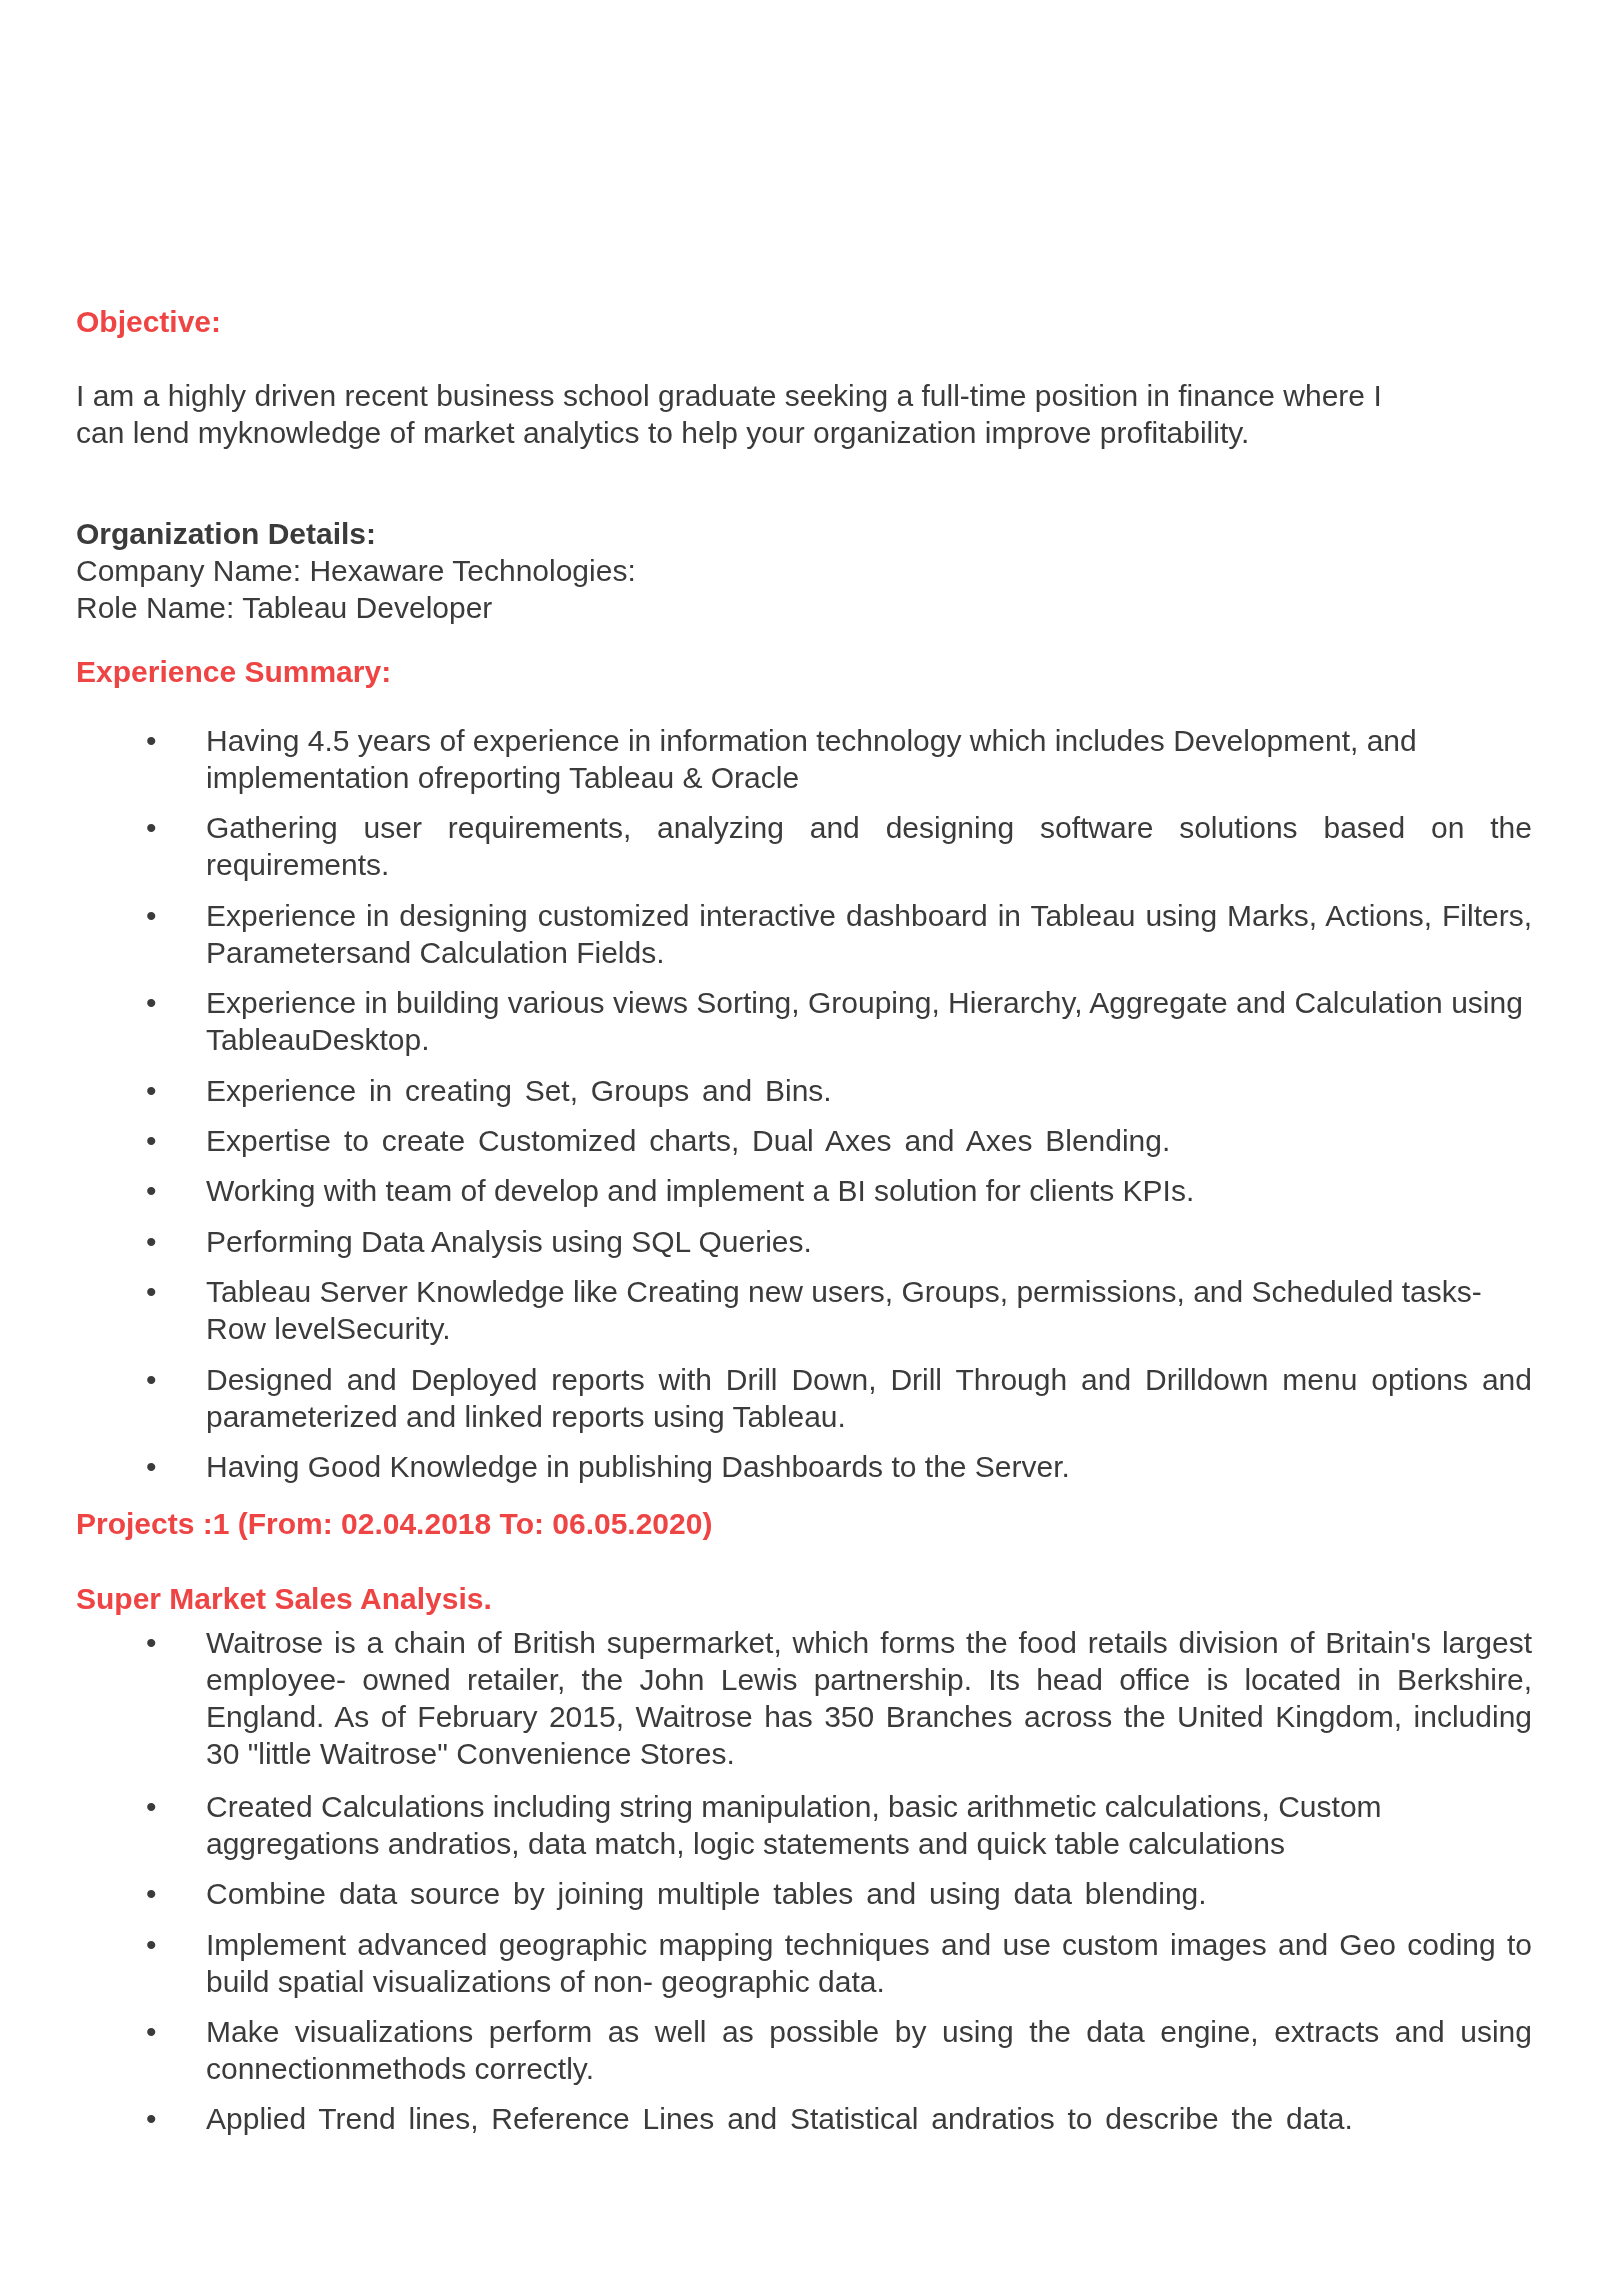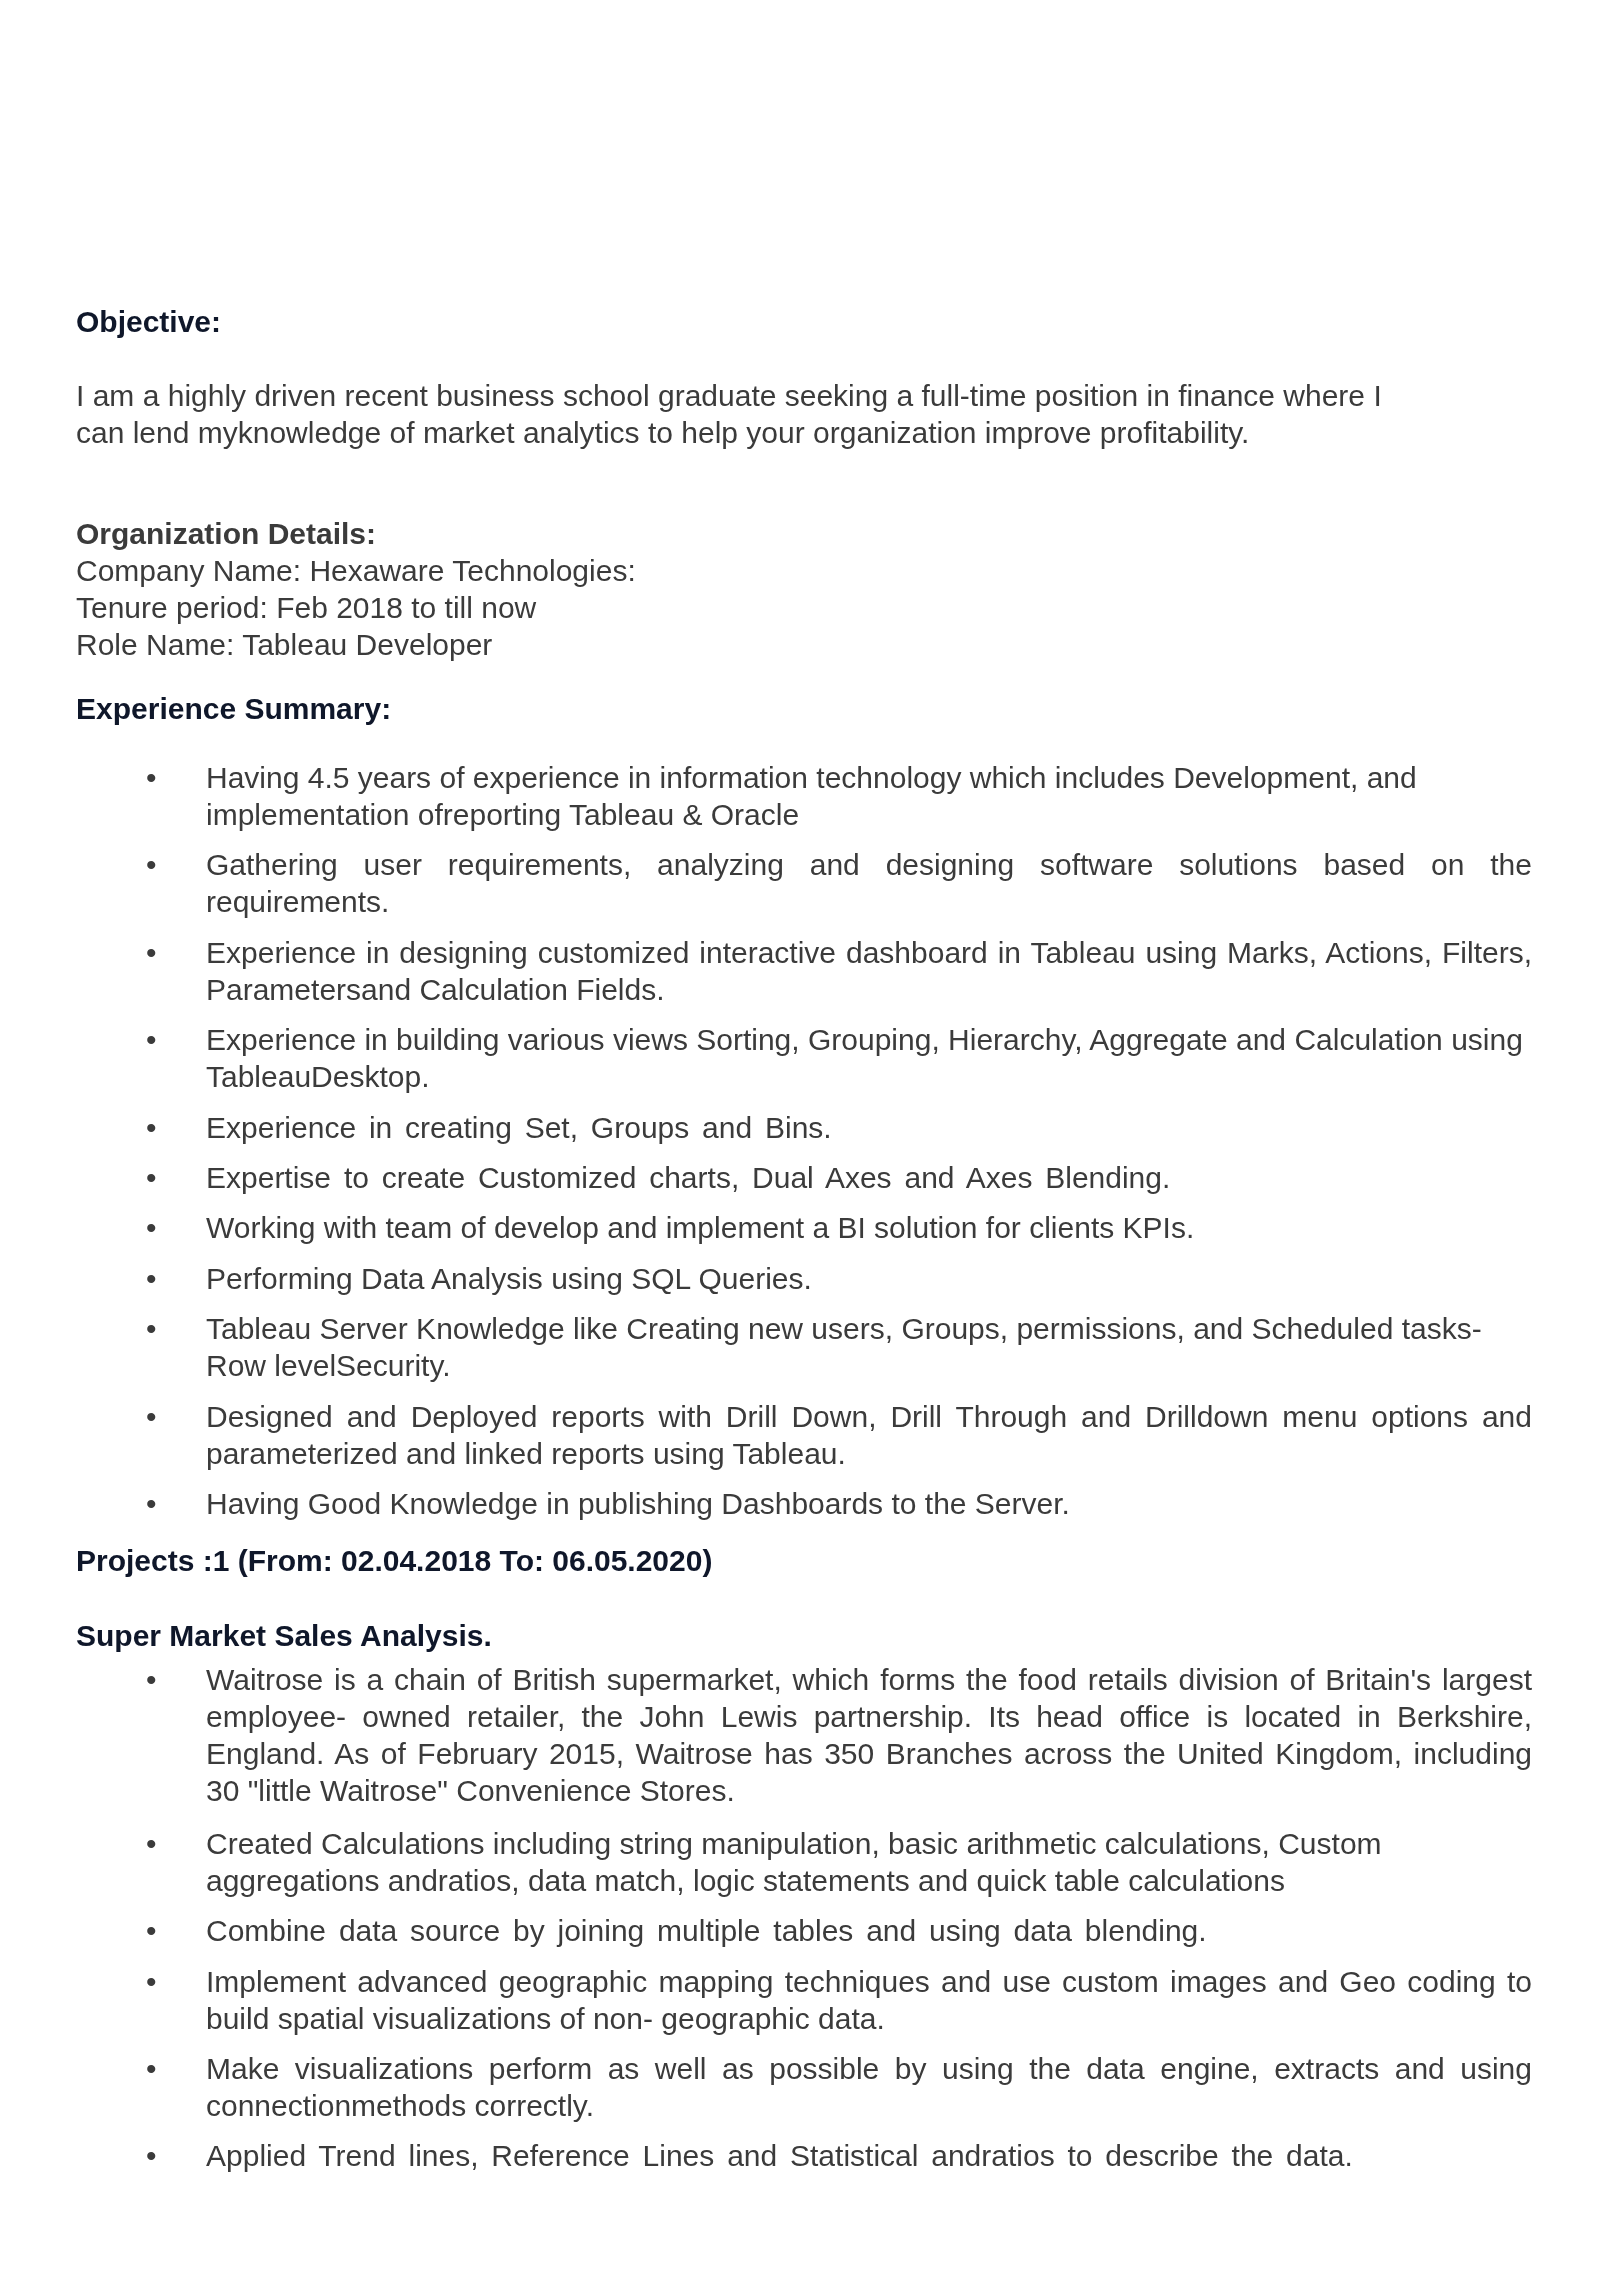--- a/index.html
+++ b/index.html
@@ -19,21 +19,21 @@
     color: #3b3b3b;
   }
   .content {
     padding: 303px 91px 0 76px; 
   }
   h3 {
     font-size: 30px;
     line-height: 37px;
     font-weight: 700;
     margin: 0;
-    color: #0f172a;
+    color: #ef4444;
   }
   p { margin: 0; }
 
   .objective-body {
     margin-top: 37px;
     max-width: 1343px;
   }
   .org-block { margin-top: 64px; }
   .org-heading { font-weight: 700; }
 
@@ -75,21 +75,20 @@
 
 <div class="page">
   <div class="content">
 
     <h3>Objective:</h3>
     <p class="objective-body">I am a highly driven recent business school graduate seeking a full-time position in finance where I can lend myknowledge of market analytics to help your organization improve profitability.</p>
 
     <div class="org-block">
       <p class="org-heading">Organization Details:</p>
       <p>Company Name: Hexaware Technologies:</p>
-      <p>Tenure period: Feb 2018 to till now</p>
       <p>Role Name: Tableau Developer</p>
     </div>
 
     <h3 class="h-exp">Experience Summary:</h3>
     <ul class="bullets exp-list">
       <li>Having 4.5 years of experience in information technology which includes Development, and implementation ofreporting Tableau &amp; Oracle</li>
       <li class="jall">Gathering user requirements, analyzing and designing software solutions based on the requirements.</li>
       <li class="j">Experience in designing customized interactive dashboard in Tableau using Marks, Actions, Filters, Parametersand Calculation Fields.</li>
       <li>Experience in building various views Sorting, Grouping, Hierarchy, Aggregate and Calculation using TableauDesktop.</li>
       <li class="ws">Experience in creating Set, Groups and Bins.</li>

